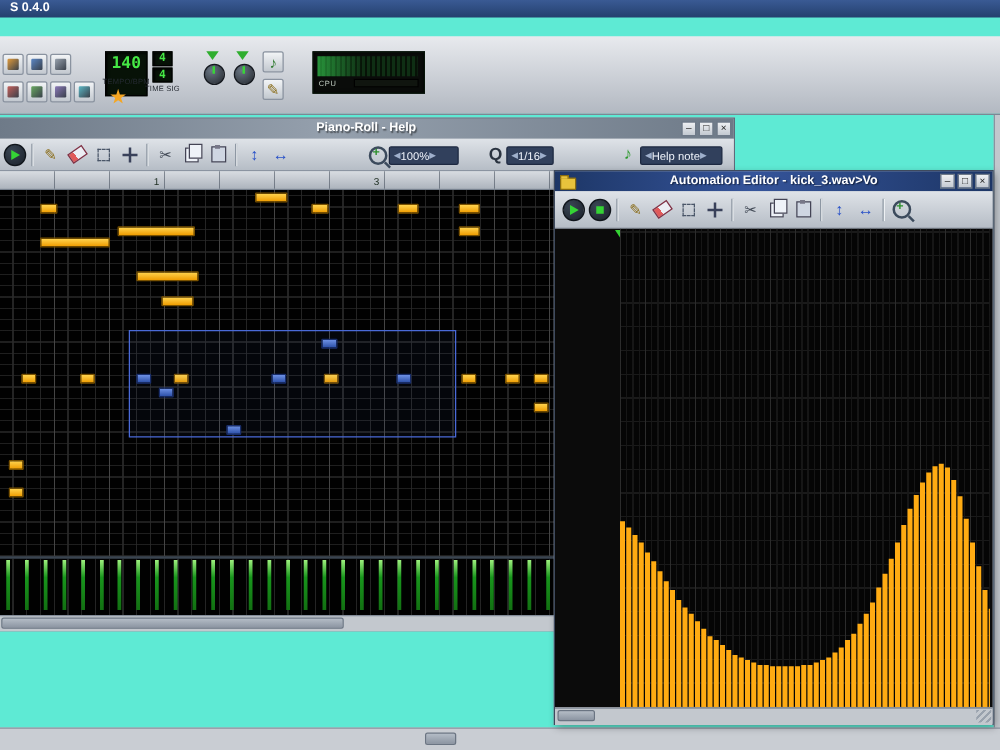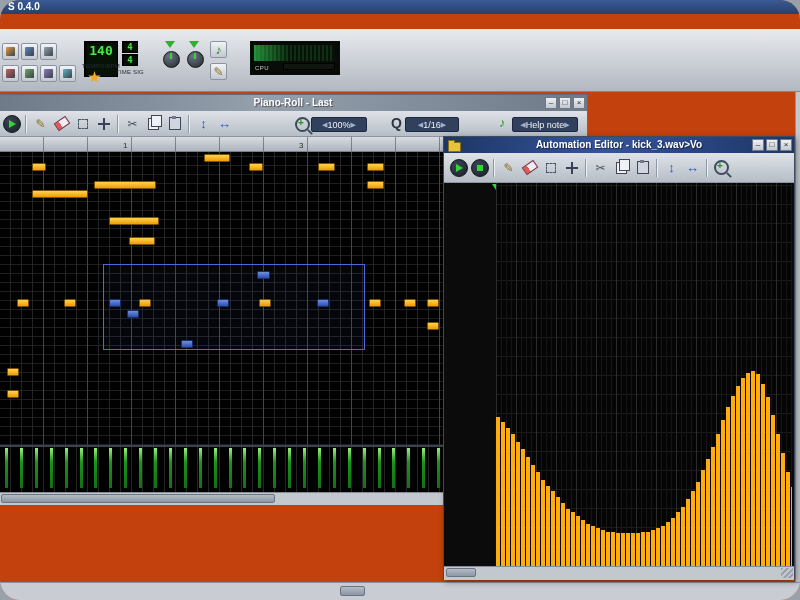--- a/index.html
+++ b/index.html
@@ -1,17 +1,17 @@
 <!DOCTYPE html>
 <html><head>
 <meta charset="utf-8">
 <style>
   html,body{margin:0;padding:0;}
   body{font-family:"Liberation Sans",sans-serif;background:#98a0aa;}
-  #screen{position:relative;width:800px;height:600px;overflow:hidden;background:#c2410c;border-radius:20px;}
+  #screen{position:relative;width:800px;height:600px;overflow:hidden;background:#5eead4;}
 
   
   .main-titlebar{position:absolute;left:0;top:0;width:800px;height:14px;
     background:linear-gradient(#3a5a94,#24406e);color:#fff;font-size:10px;font-weight:bold;
     line-height:14px;padding-left:8px;box-sizing:border-box;}
   .menubar{position:absolute;left:0;top:14px;width:800px;height:15px;background:#ccd0d6;
     border-bottom:1px solid #8d95a1;box-sizing:border-box;display:flex;align-items:center;
     font-size:11px;color:#15181c;}
   .menu-item{padding:0 7px;height:100%;line-height:14px;}
   .main-toolbar{position:absolute;left:0;top:29px;width:800px;height:63px;
@@ -76,21 +76,21 @@
   .i-move::before{content:"";position:absolute;left:5px;top:0;width:2px;height:12px;background:#39415a;}
   .i-move::after{content:"";position:absolute;left:0;top:5px;width:12px;height:2px;background:#39415a;}
   .i-copy{position:relative;width:9px;height:10px;border:1px solid #445;background:#eef2f8;}
   .i-copy::after{content:"";position:absolute;left:2px;top:-4px;width:9px;height:10px;border:1px solid #445;background:#eef2f8;}
   .i-paste{position:relative;width:10px;height:11px;border:1px solid #445;background:#cfd6e2;}
   .i-paste::before{content:"";position:absolute;top:-2px;left:2px;width:4px;height:3px;background:#778;}
   .mag{position:relative;width:11px;height:11px;border:2px solid #3b4a5c;border-radius:50%;box-sizing:content-box;}
   .mag::before{content:"+";position:absolute;left:1px;top:-2px;color:#2c8f2c;font-weight:bold;font-size:10px;}
   .mag::after{content:"";position:absolute;width:6px;height:2px;background:#3b4a5c;transform:rotate(45deg);right:-5px;bottom:-3px;}
   .combo{position:absolute;top:6px;height:15px;background:#31405c;border:1px solid #1d2840;border-radius:2px;
-    color:#eef2fa;font-size:9px;display:flex;align-items:center;justify-content:center;padding:0 3px;box-sizing:border-box;}
+    color:#eef2fa;font-size:9px;display:flex;align-items:center;justify-content:flex-start;padding:0 3px;box-sizing:border-box;}
   .combo .arr{color:#9fb0cc;font-size:7px;line-height:1;}
   .q-letter{position:absolute;left:392px;top:4px;font-size:14px;font-weight:bold;color:#2a3340;}
   .note-glyph{position:absolute;left:500px;top:4px;font-size:13px;color:#2d9a2d;font-weight:bold;}
 
   
   #pr-timeline{position:relative;height:15px;border-bottom:1px solid #78828f;box-sizing:border-box;
     background:repeating-linear-gradient(90deg,rgba(60,70,84,.55) 0 1px,transparent 1px 44px),linear-gradient(#d8dce1,#adb4bd);}
   .tl-label{position:absolute;bottom:1px;font-size:8px;color:#203024;}
   #pr-grid{position:relative;height:293px;overflow:hidden;background-color:#010101;
     background-image:repeating-linear-gradient(90deg,rgba(74,74,74,.85) 0 1px,transparent 1px 44px),
@@ -190,21 +190,21 @@
     </div>
   </div>
 
   <div class="right-strip"></div>
   <div class="bottom-strip">
     <div class="bottom-thumb"></div>
   </div>
 
   <div class="win" id="pr">
     <div class="child-titlebar">
-      <span class="child-title">Piano-Roll - Last</span>
+      <span class="child-title">Piano-Roll - Help</span>
       <span class="tb-btns">
           <div class="tb-btn">–</div>
           <div class="tb-btn">□</div>
           <div class="tb-btn">×</div>
         </span>
     </div>
     <div class="child-toolbar" id="pr-toolbar">
       <span id="pr-icons" style="display:flex;align-items:center;">
           <div class="icon-btn">
             <span class="round">
@@ -242,21 +242,21 @@
             <span class="ch i-flip">↔</span>
           </div>
         </span>
       <div class="mag" style="position:absolute;left:296px;top:6px;"></div>
       <div class="combo" style="left:312px;width:56px;">
         <span class="arr">◀</span>
         <span>100%</span>
         <span class="arr">▶</span>
       </div>
       <span class="q-letter">Q</span>
-      <div class="combo" style="left:406px;width:54px;">
+      <div class="combo" style="left:406px;width:38px;">
         <span class="arr">◀</span>
         <span>1/16</span>
         <span class="arr">▶</span>
       </div>
       <span class="note-glyph">♪</span>
       <div class="combo" style="left:513px;width:66px;">
         <span class="arr">◀</span>
         <span>Help note</span>
         <span class="arr">▶</span>
       </div>

